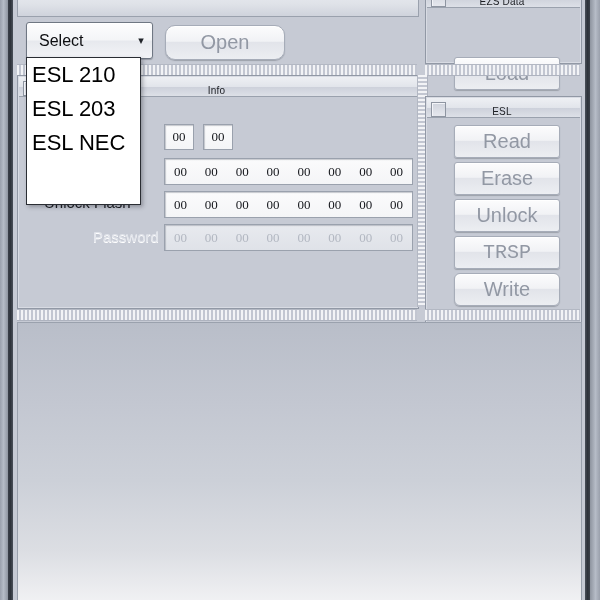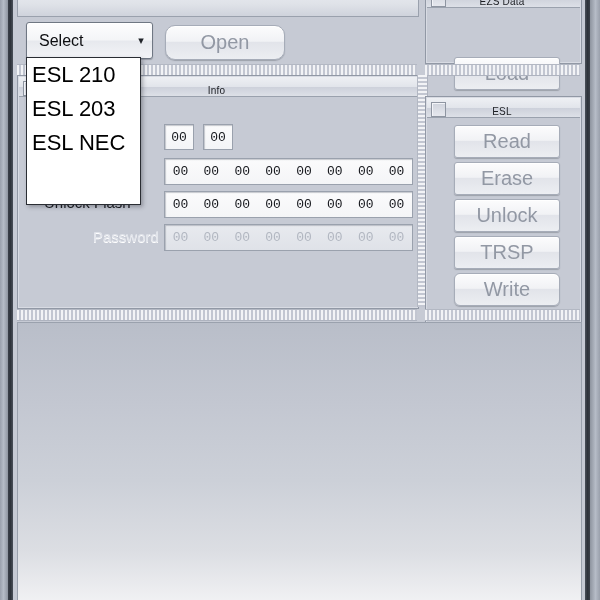--- a/index.html
+++ b/index.html
@@ -90,21 +90,21 @@
 
   
   .hexbox{
     position:absolute;
     background:linear-gradient(to bottom,#fbfbfc,#f4f5f7);
     border:1px solid #9aa1ad;
     box-shadow:inset 1px 1px 1px rgba(130,136,148,.45);
     display:flex;align-items:center;
   }
   .hexbox .cell{
-    font-size:13px;color:#15171c;font-family:Liberation Mono, monospace;
+    font-size:13px;color:#15171c;font-family:Liberation Serif, serif;
     text-align:center;
   }
   .hexbox.wide .cell{width:12.5%;}
   .hexbox.disabled{background:linear-gradient(to bottom,#e8eaef,#dfe2e8);}
   .hexbox.disabled .cell{color:#b2b7c1;}
   .hexbox.tiny{justify-content:center;}
   .hexbox.tiny .cell{width:100%;}
 
   .lbl{position:absolute;font-size:15px;color:#16181d;white-space:nowrap;}
   .lbl.disabled{color:#dfe2e9;text-shadow:0 1px 0 #ffffff;}
@@ -223,21 +223,21 @@
 
     <div class="panel" style="left:412px;top:90px;width:155px;height:232px;margin-top:6px;">
       <div class="panel-header">
         <div class="hdr-check"></div>
         <div class="panel-title">ESL</div>
       </div>
 
       <div class="btn" style="left:28px;top:28px;width:104px;height:31px;">Read</div>
       <div class="btn" style="left:28px;top:65px;width:104px;height:31px;">Erase</div>
       <div class="btn" style="left:28px;top:102px;width:104px;height:31px;">Unlock</div>
-      <div class="btn" style="left:28px;top:139px;width:104px;height:31px;">TRSP</div>
+      <div class="btn" style="left:28px;top:139px;width:104px;height:31px;font-family:Liberation Mono, monospace;">TRSP</div>
       <div class="btn" style="left:28px;top:176px;width:104px;height:31px;border-radius:6px;">Write</div>
     </div>
 
     <div class="split-h" style="left:4px;top:309px;width:400px;"></div>
     <div class="split-h" style="left:412px;top:309px;width:155px;"></div>
 
     <div class="bottom-pane" style="left:4px;top:322px;width:563px;height:286px;"></div>
 
     <div class="dropdown" style="left:13px;top:57px;width:113px;height:146px;">
       <div class="dd-item">ESL 210</div>

